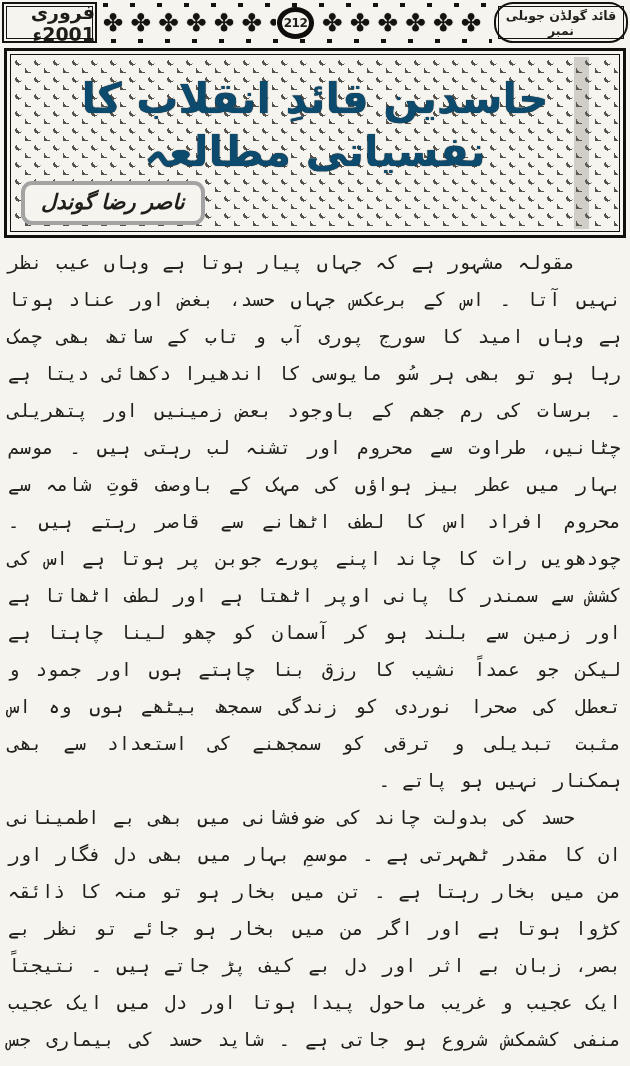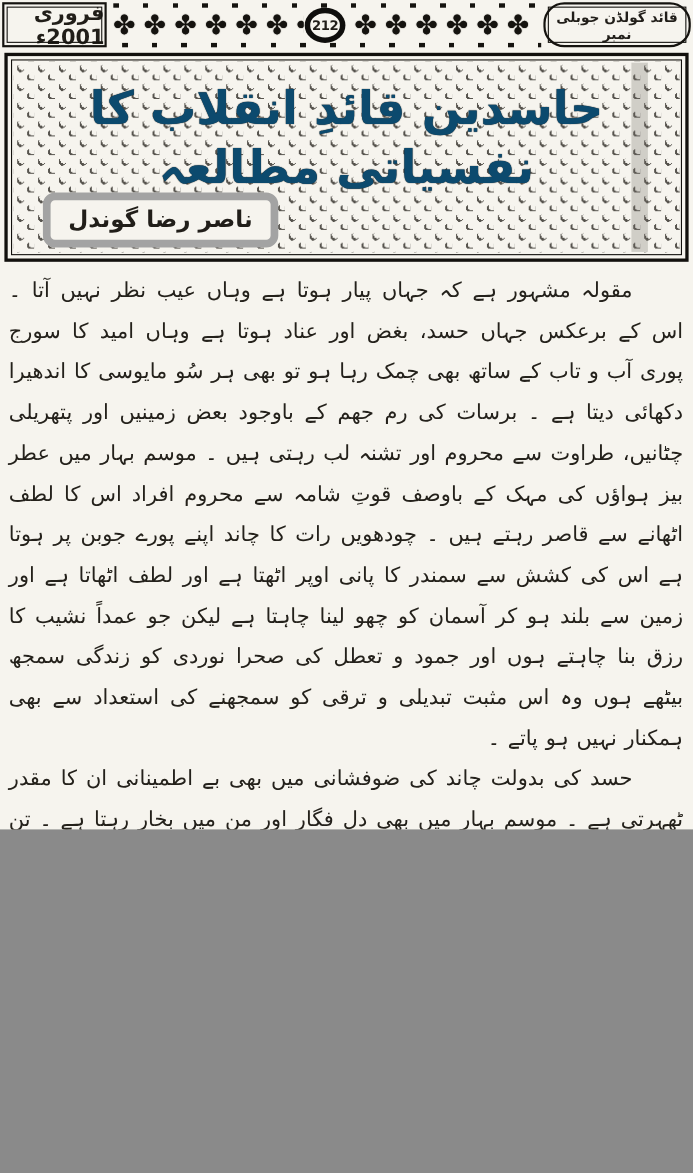--- a/index.html
+++ b/index.html
@@ -6,21 +6,21 @@
     --paper:#f6f4ee;
     --ink:#211e19;
   }
   html,body{margin:0;padding:0;}
   body{
     background:#8a8a8a;
     font-family:"DejaVu Sans","Liberation Serif",sans-serif;
   }
   .page{
     position:relative;
-    width:630px;height:754px;
+    width:630px;height:1066px;
     margin:0 auto;
     background:var(--paper);
     color:var(--ink);
     overflow:hidden;
     direction:rtl;
   }
   
   .header{
     position:absolute;top:2px;left:2px;right:2px;height:41px;
     display:flex;flex-direction:row;direction:ltr;
@@ -89,31 +89,33 @@
   }
   .article-title{
     position:absolute;z-index:3;left:0;right:0;top:22px;margin:0;
     text-align:center;
     font-size:42px;font-weight:bold;line-height:1.25;
     color:#0c4a6e;
     text-shadow:0 0 1px #14120e;
     direction:rtl;
   }
   .author-box{
-    position:absolute;z-index:3;right:auto;left:32px;bottom:10px;
-    border:7px solid #a3a3a3;border-radius:11px;
+    position:absolute;z-index:3;right:auto;left:14px;bottom:10px;
+    border:4px solid #a3a3a3;border-radius:11px;
     background:var(--paper);
     padding:5px 16px 7px;
     font-size:21px;font-weight:bold;direction:rtl;
     box-shadow:0 0 0 1px var(--paper) inset;
+    font-style:italic;
   }
   
   .body-text{
     position:absolute;top:246px;left:8px;right:9px;bottom:0;
     direction:rtl;
+    font-family:Liberation Mono, monospace;
   }
   .body-text p{
     margin:0;
     font-size:19px;
     line-height:37px;
     text-align:justify;
     text-indent:46px;
     word-spacing:1px;
     color:#24211b;
   }

